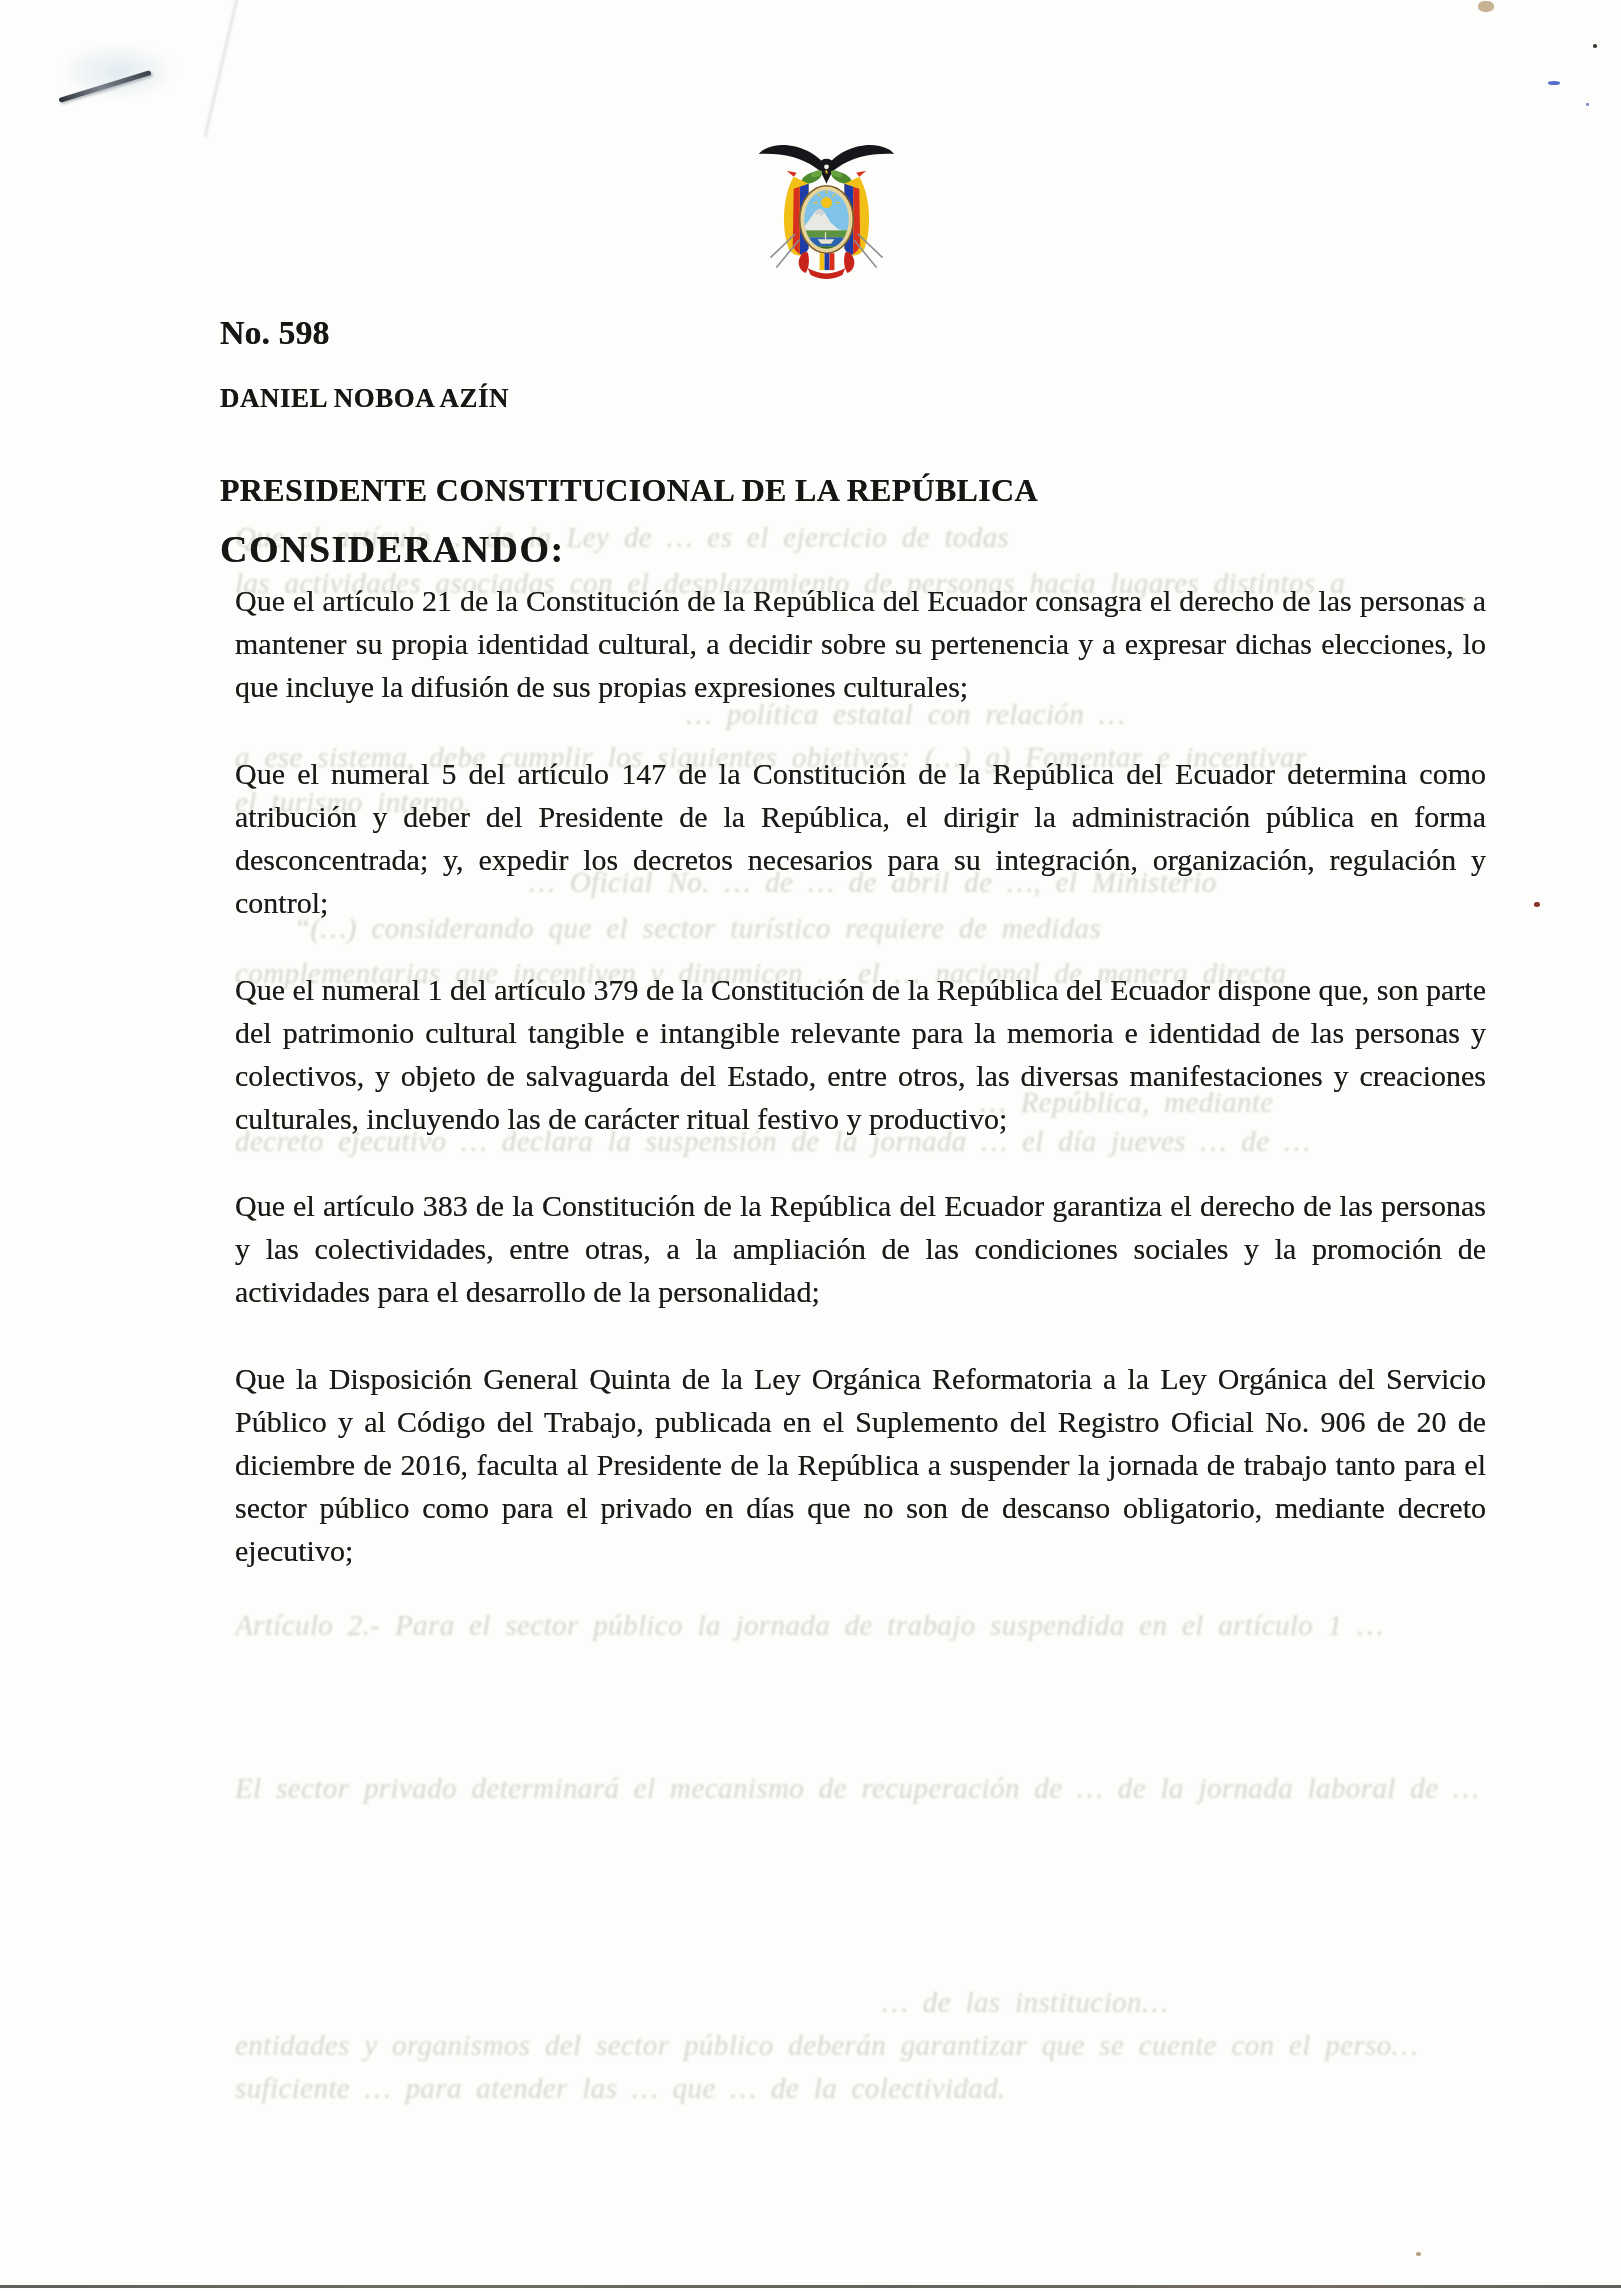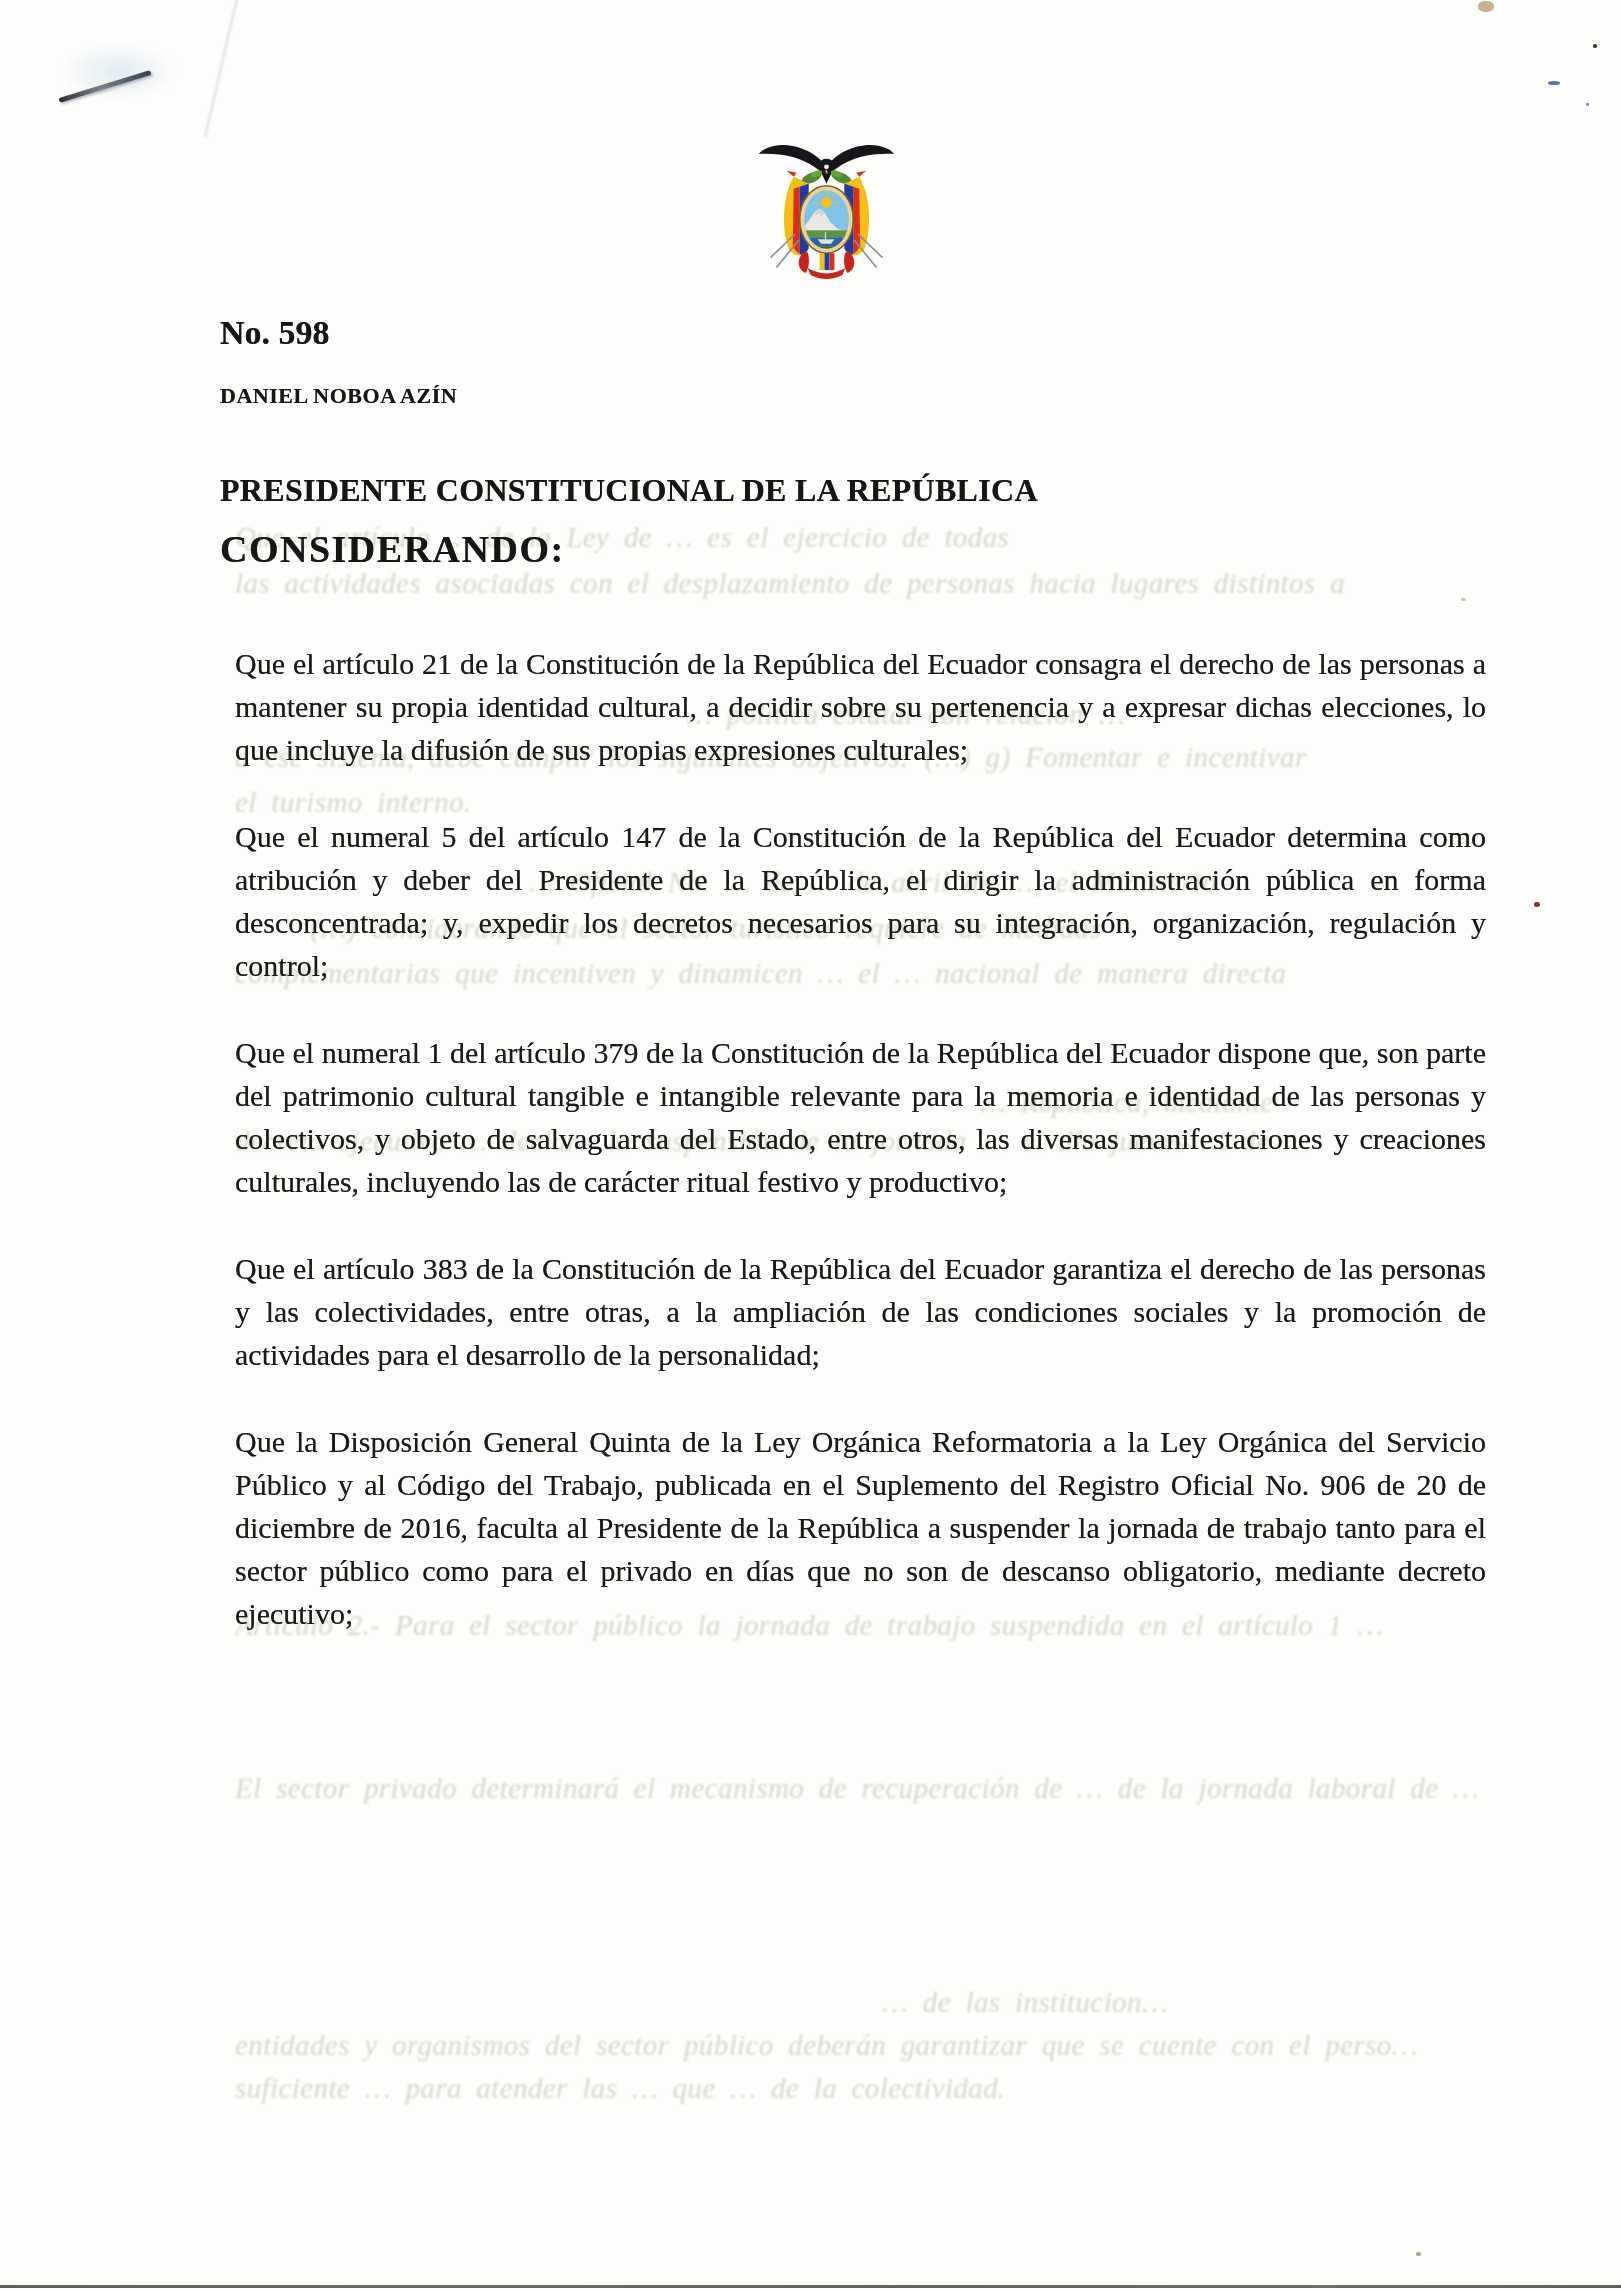--- a/index.html
+++ b/index.html
@@ -12,26 +12,26 @@
     color:#1b1a18;
   }
   
   .emblem{position:absolute;left:757px;top:137px;width:139px;height:149px;z-index:3;}
   .heading{
     position:absolute;left:220px;width:1251px;text-align:left;
     font-weight:bold;color:#171614;z-index:4;
     text-shadow:0 0 0.6px rgba(25,24,22,.75);
   }
   #decree-number{top:314px;font-size:34px;}
-  #president-name{top:383px;font-size:22px;letter-spacing:0.5px;}
+  #president-name{top:383px;font-size:27px;letter-spacing:0.5px;}
   #president-title{top:448px;font-size:32px;letter-spacing:0.3px;margin-top:24px;}
   #section-heading{top:527px;font-size:38px;letter-spacing:1.5px;font-family:Liberation Serif, serif;}
   
   .paragraphs{
-    position:absolute;left:235px;top:642px;width:1251px;z-index:4;
+    position:absolute;left:235px;top:579px;width:1251px;z-index:4;
   }
   .paragraphs p{
     margin:0 0 44px 0;
     font-size:30px;line-height:43px;
     text-align:justify;
     text-shadow:0 0 0.6px rgba(27,26,24,.7);
   }
   
   .ghost-layer{position:absolute;inset:0;z-index:1;}
   .ghost{

